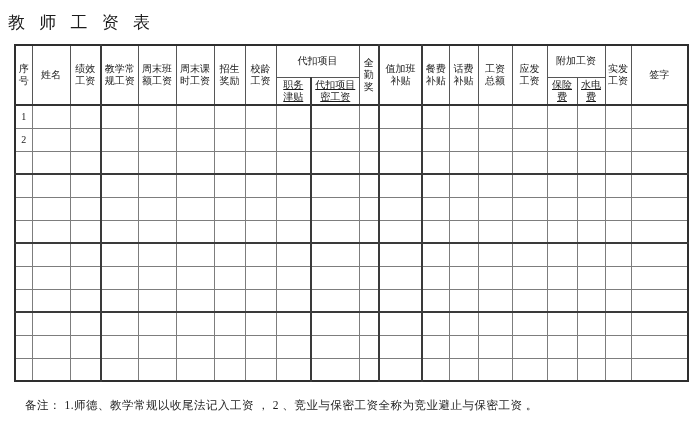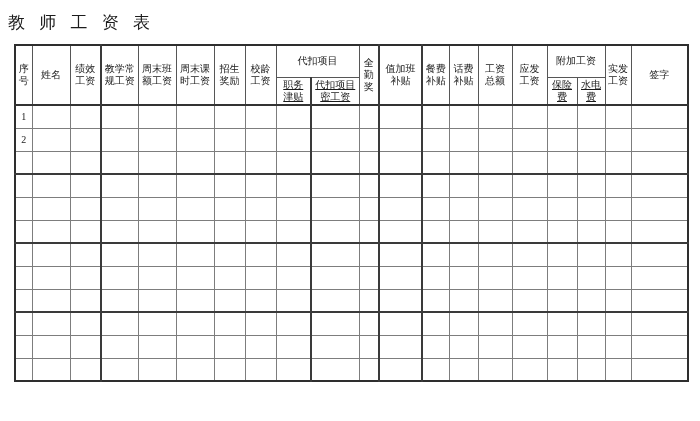--- a/index.html
+++ b/index.html
@@ -398,14 +398,15 @@
           <td></td>
           <td></td>
           <td></td>
           <td></td>
           <td></td>
           <td></td>
         </tr>
       </tbody>
   </table>
 
+  <div class="note">备注： 1.师德、教学常规以收尾法记入工资 ， 2 、竞业与保密工资全称为竞业避止与保密工资  。</div>
 
 </div>
 
 </body></html>

